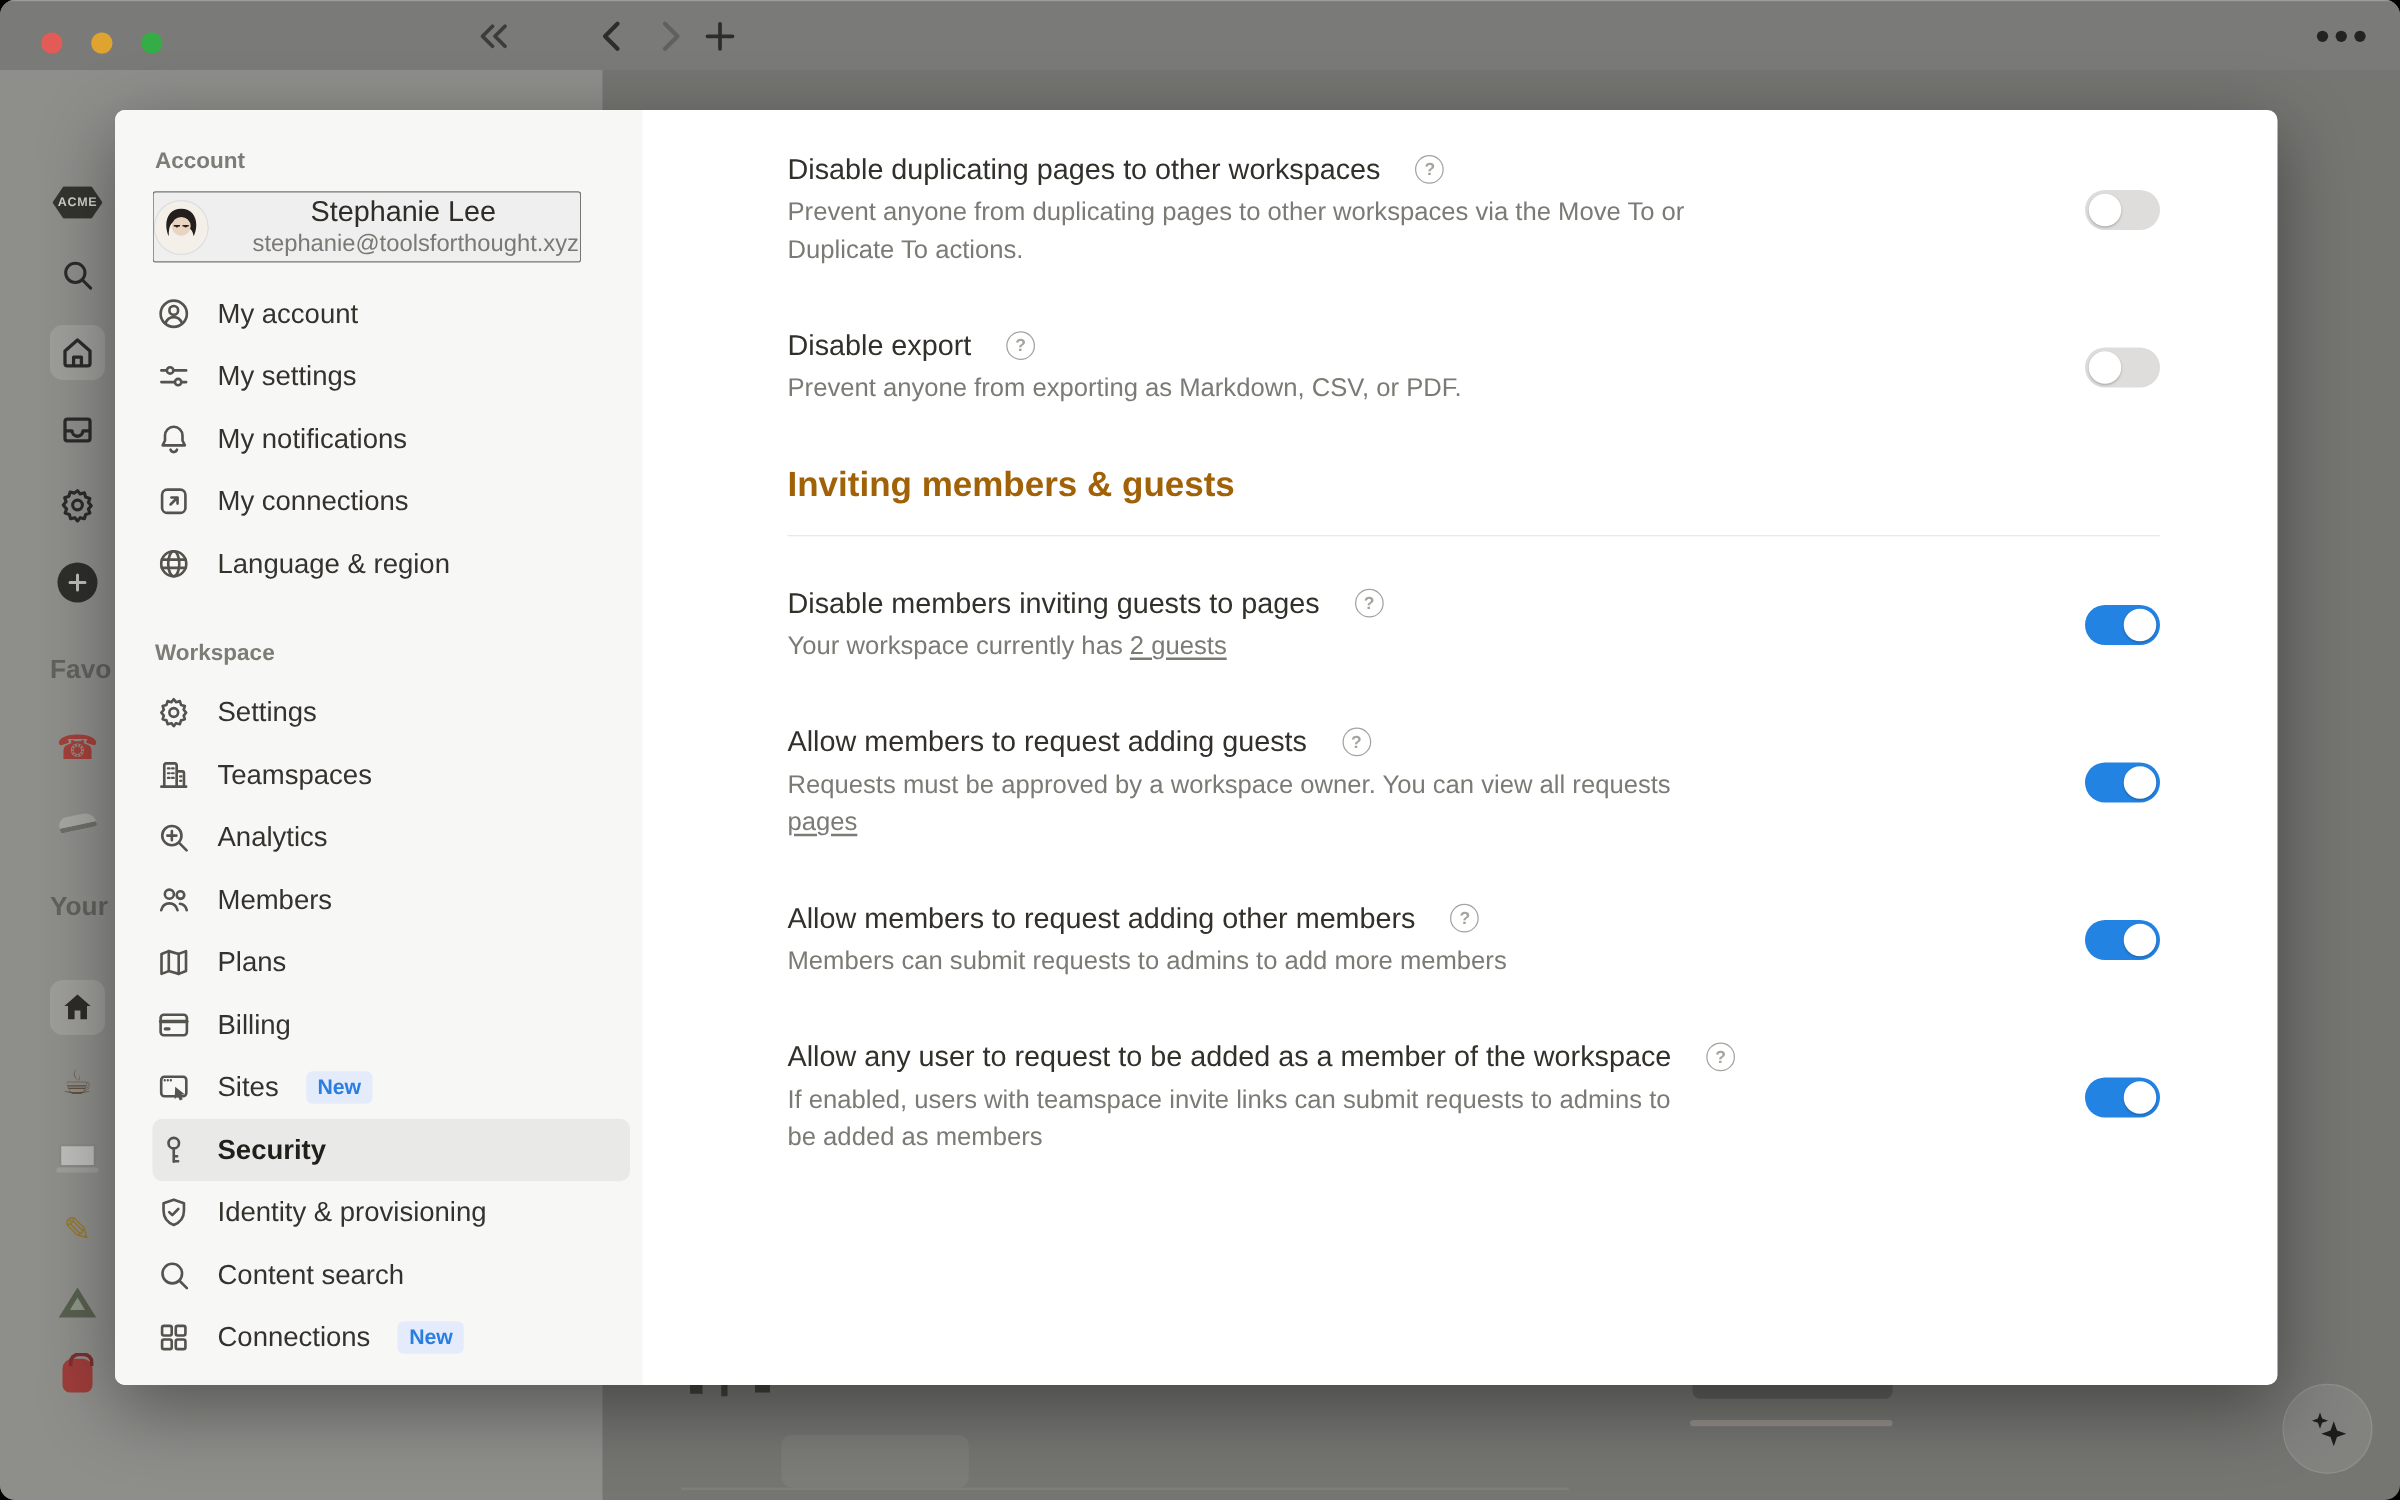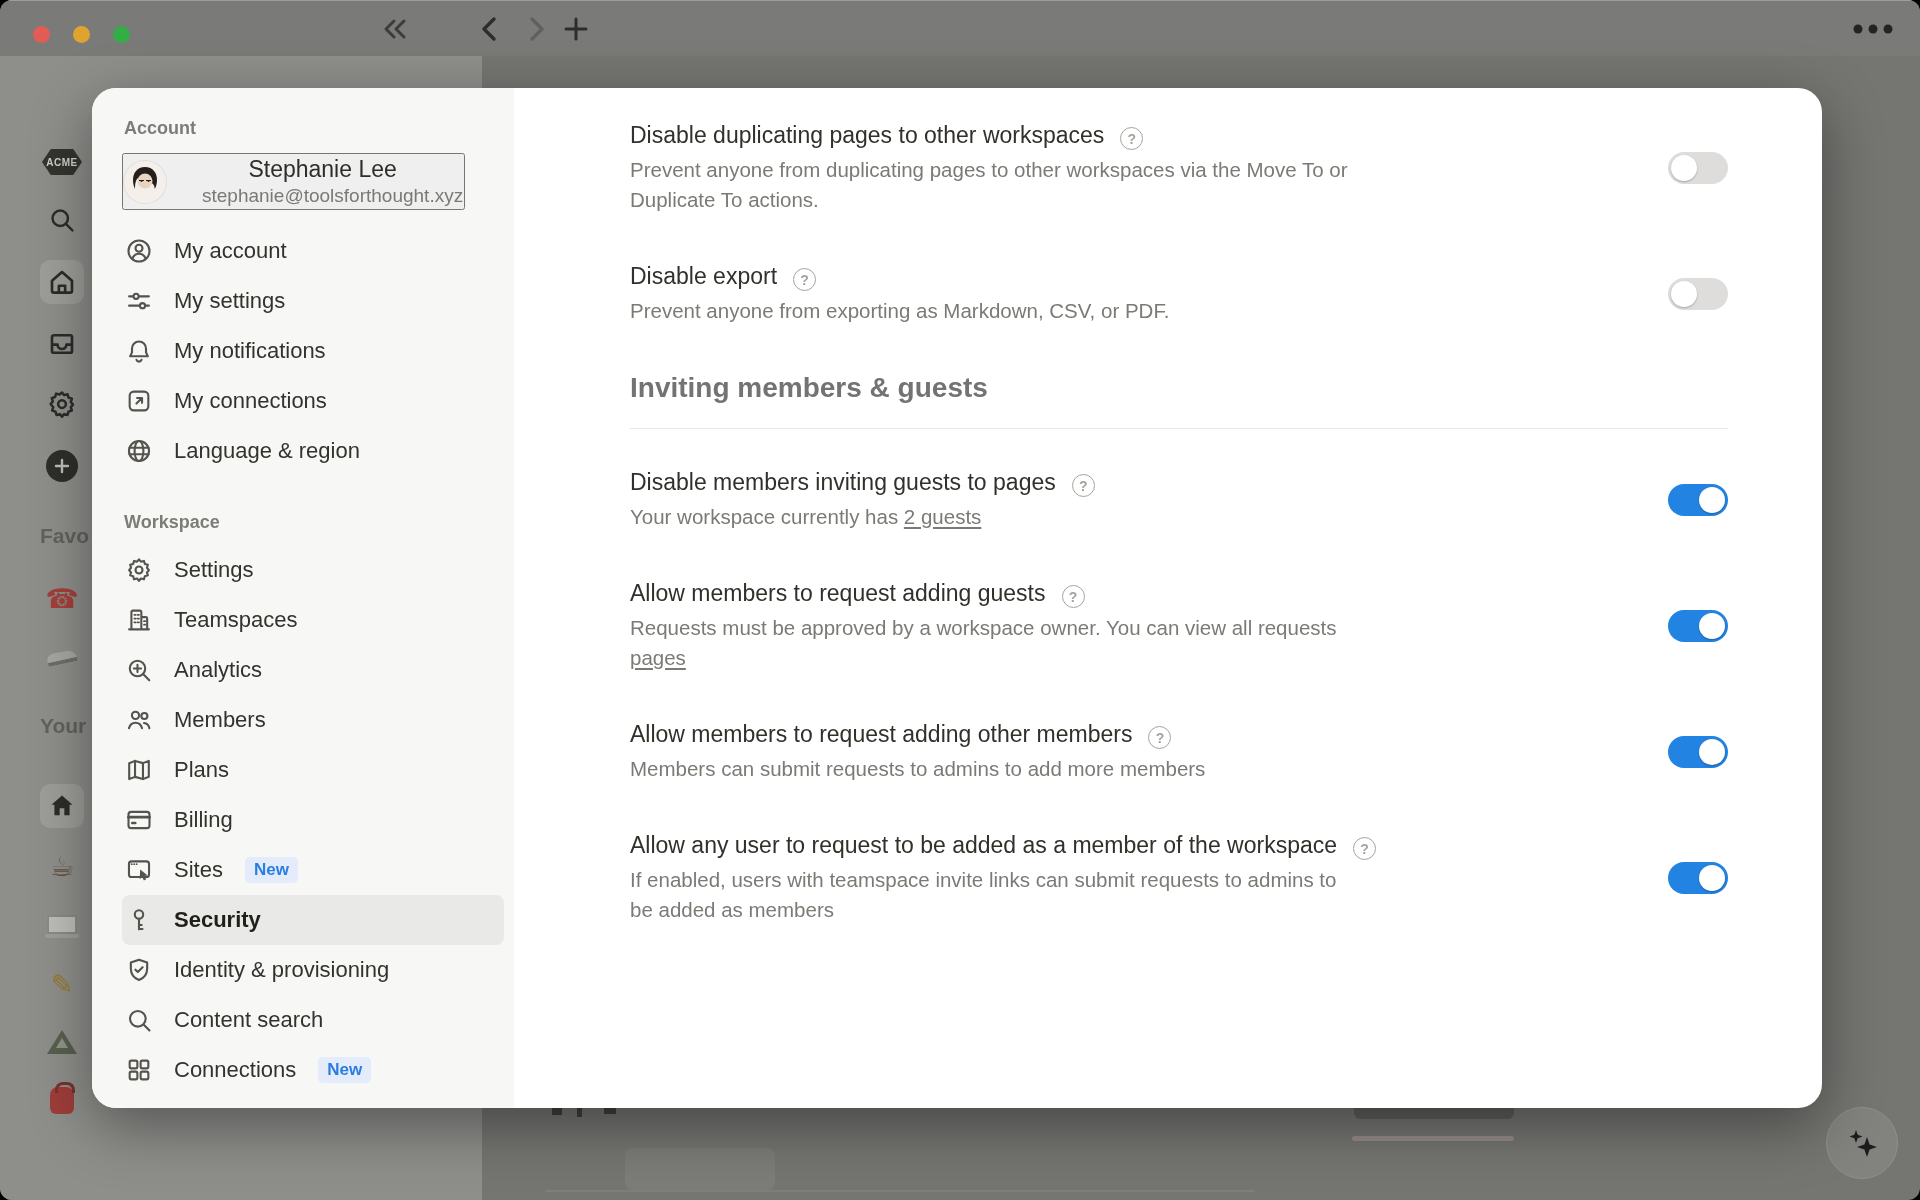--- a/index.html
+++ b/index.html
@@ -47,47 +47,47 @@
 
   
   .frag { position:absolute; }
 
   
   .ai-btn { position:absolute; left:1826px; top:1107px; width:72px; height:72px; border-radius:50%;
     background:#82827f; border:1px solid #8f8f8c; display:flex; align-items:center; justify-content:center; z-index:1; }
 
   
   .modal { position:absolute; left:92px; top:88px; width:1730px; height:1020px; background:#fff;
-    border-radius:24px; box-shadow:0 18px 60px rgba(0,0,0,.4); display:flex; overflow:hidden; z-index:3; }
+    border-radius:8px; box-shadow:0 18px 60px rgba(0,0,0,.4); display:flex; overflow:hidden; z-index:3; }
   .m-side { width:422px; background:#f7f7f5; padding:30px 8px 0 30px; flex:none; overflow:hidden; }
   .m-head { font-size:18px; font-weight:600; color:#7d7c76; margin-bottom:12px; margin-left:2px; }
   .user-row { display:flex; align-items:center; gap:16px; margin:14px 0 16px 0; }
   .avatar { width:42px; height:42px; border-radius:50%; flex:none; box-shadow:0 0 0 1px rgba(0,0,0,.08); }
   .user-name { font-size:23px; font-weight:400; color:#2f2d28; line-height:1.25; }
   .user-email { font-size:19px; color:#7a7974; line-height:1.3;margin-left:20px; }
   .nav-item { display:flex; align-items:center; gap:20px; height:50px; border-radius:8px; padding:0 12px 0 2px;
     background:none; border:none; width:382px; cursor:default; }
   .nav-item.selected { background:#e9e9e7; }
   .nav-item.selected .nav-label { font-weight:700; color:#211f1a; }
   .nav-icon { width:30px; height:30px; color:#55534e; flex:none; display:flex; align-items:center; justify-content:center; }
   .nav-label { font-size:22px; color:#34322c; white-space:nowrap; }
   .badge { font-size:17px; font-weight:600; color:#2a7de1; background:#e4ecfb; border-radius:5px; padding:3px 9px; margin-left:2px; }
   .ws-head { margin-top:36px; }
 
   
   .m-content { flex:1; padding:32px 94px 0 116px; overflow:hidden; }
   .srow { display:flex; align-items:center; margin-bottom:46px; }
   .srow-text { flex:1; min-width:0; padding-right:40px; }
   .s-title { font-size:23px; font-weight:500; color:#32302a; line-height:30px; margin-bottom:5px;
-    display:flex; align-items:flex-end; gap:16px; }
+    display:flex; align-items:center; gap:28px; }
   .s-desc { font-size:20.5px; color:#7b7a75; line-height:30px; max-width:850px; }
   .s-link { color:#7b7a75; text-decoration:underline; text-underline-offset:3px; cursor:pointer; }
   .help { width:23px; height:23px; border-radius:50%; border:1.6px solid #a4a39e; color:#a4a39e;
     font-size:14px; font-weight:600; display:inline-flex; align-items:center; justify-content:center; background:none; flex:none; }
-  .section-h { font-size:28px; font-weight:600; color:#737373; margin:40px 0 4px 0; }
+  .section-h { font-size:28px; font-weight:600; color:#a16207; margin:40px 0 4px 0; }
   .section-div { height:1px; background:#e8e8e6; margin:24px 0 38px 0; }
   .toggle { width:60px; height:32px; border-radius:16px; background:#dedddb; position:relative; flex:none;
     border:none; cursor:pointer; }
   .toggle .knob { position:absolute; top:3px; left:3px; width:26px; height:26px; border-radius:50%;
     background:#fff; box-shadow:0 1px 2px rgba(0,0,0,.25); transition:left .1s; }
   .toggle.on { background:#2383e2; }
   .toggle.on .knob { left:31px; }
 </style>
 </head>
 <body>

